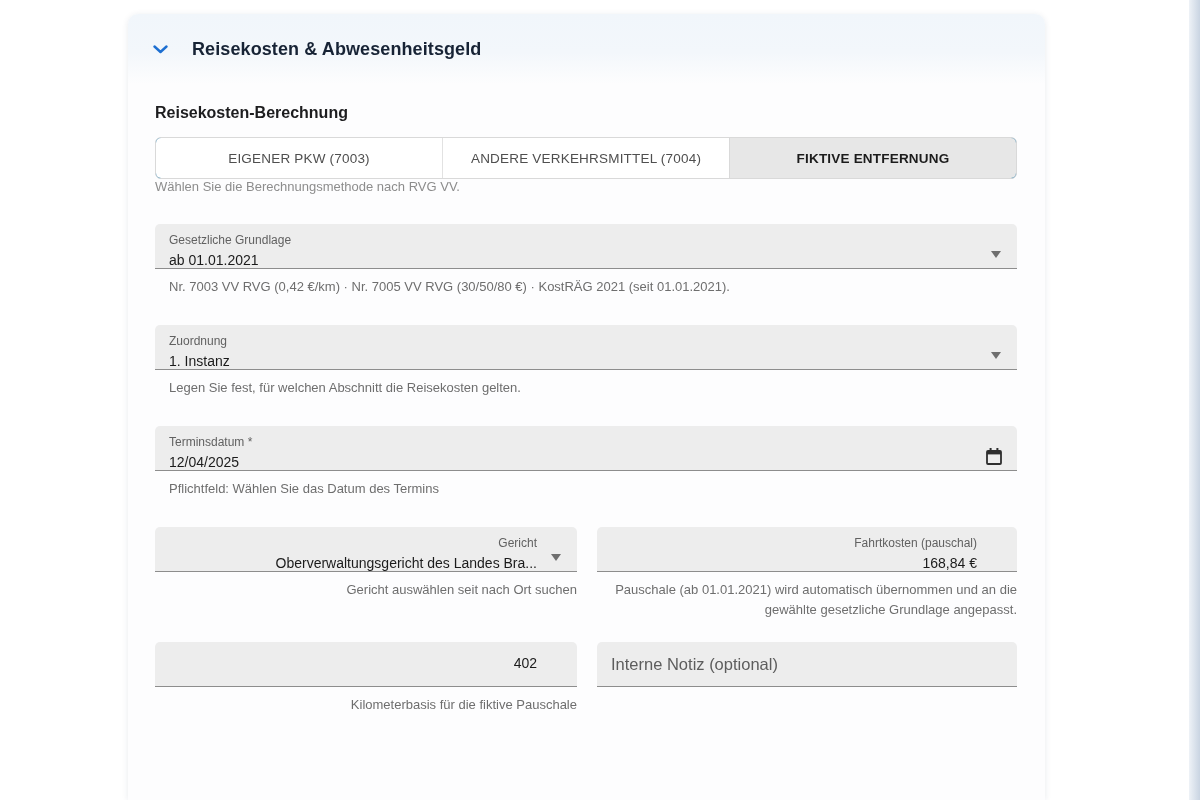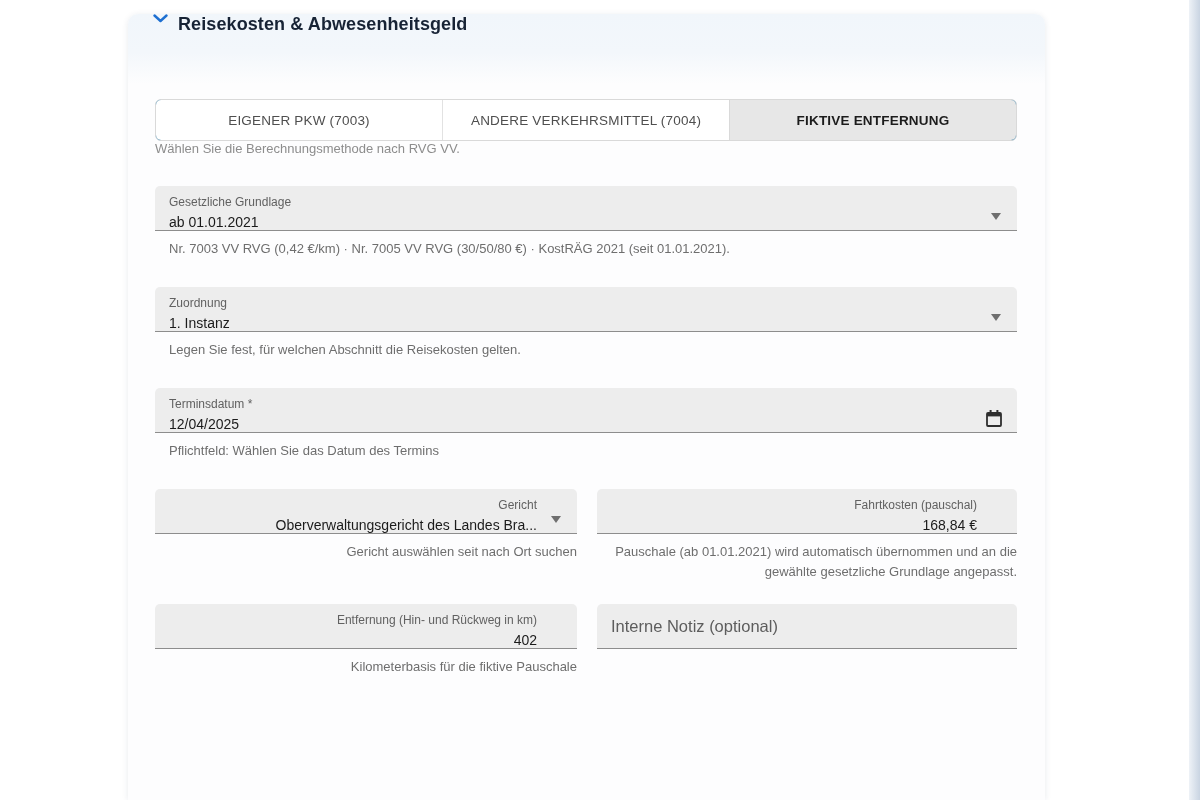--- a/index.html
+++ b/index.html
@@ -9,21 +9,21 @@
 
   
   .scrollbar { position:absolute; top:0; right:0; width:11px; height:800px;
                background:linear-gradient(to right,#eef2f7,#c9d4e2); }
 
   
   .card { position:absolute; left:128px; top:14px; width:917px; height:786px;
           background:#fdfdfe; border-radius:10px 10px 0 0;
           box-shadow:0 1px 6px rgba(30,50,90,0.10); }
 
-  .card-header { height:70px; display:flex; align-items:flex-start; gap:10px;
+  .card-header { height:70px; display:flex; align-items:center; gap:24px;
                  padding:0 25px; cursor:pointer; border-radius:10px 10px 0 0;
                  background:linear-gradient(to bottom,#f1f6fb 0%,#f3f7fb 55%,#fdfdfe 100%); }
   .card-title { font-size:18px; font-weight:700; color:#172335; letter-spacing:0.1px; }
   .chev { width:15px; height:9px; display:block; }
 
   .content { padding:0 28px 0 27px; }
 
   .section-title { margin-top:20px; font-size:16px; font-weight:700; color:#1d1d1f; }
 
   
@@ -67,20 +67,21 @@
 
     <div class="card-header">
       <svg class="chev" viewBox="0 0 15 9">
         <polyline points="1.5,1.5 7.5,7 13.5,1.5" fill="none" stroke="#1d6fd1" stroke-width="2.4" stroke-linecap="round" stroke-linejoin="round"></polyline>
       </svg>
       <span class="card-title">Reisekosten &amp; Abwesenheitsgeld</span>
     </div>
 
     <div class="content">
 
+      <div class="section-title">Reisekosten-Berechnung</div>
 
       <div class="tabbar">
         <div class="tab">EIGENER PKW (7003)</div>
         <div class="tab">ANDERE VERKEHRSMITTEL (7004)</div>
         <div class="tab active">FIKTIVE ENTFERNUNG</div>
       </div>
 
       <div class="tabs-helper">Wählen Sie die Berechnungsmethode nach RVG VV.</div>
 
       <div class="group first-group">
@@ -129,21 +130,20 @@
             <div class="field-label">Fahrtkosten (pauschal)</div>
             <div class="field-value">168,84 €</div>
           </div>
           <div class="field-helper">Pauschale (ab 01.01.2021) wird automatisch übernommen und an die gewählte gesetzliche Grundlage angepasst.</div>
         </div>
       </div>
 
       <div class="two-col">
         <div class="group">
           <div class="field">
-            <div class="field-label">Entfernung (Hin- und Rückweg in km)</div>
             <div class="field-value">402</div>
           </div>
           <div class="field-helper">Kilometerbasis für die fiktive Pauschale</div>
         </div>
         <div class="group">
           <div class="field placeholder-only">
             <div class="placeholder-text">Interne Notiz (optional)</div>
           </div>
         </div>
       </div>

